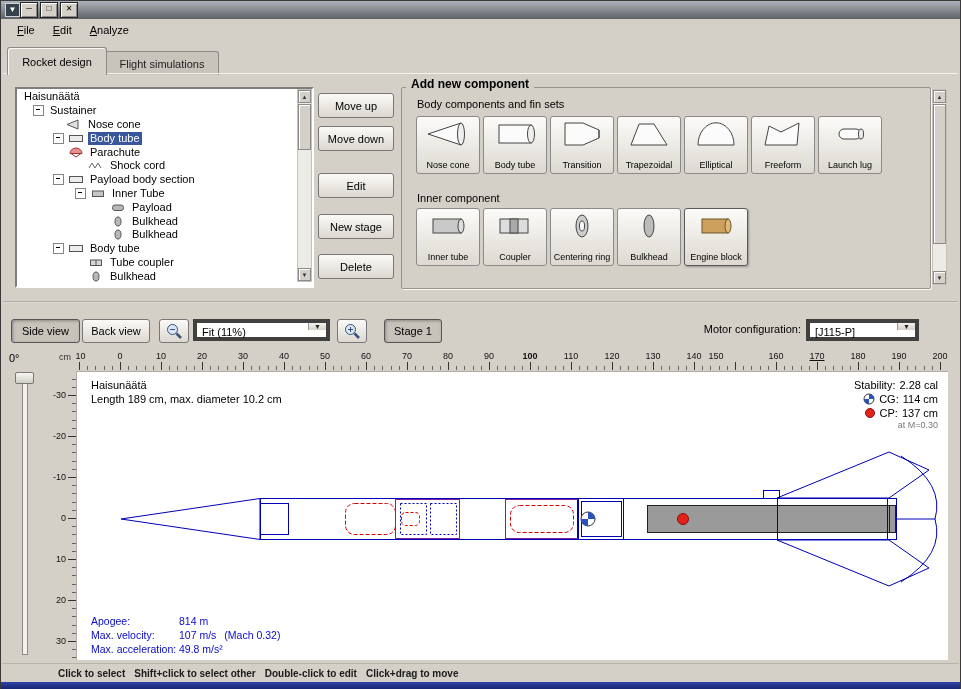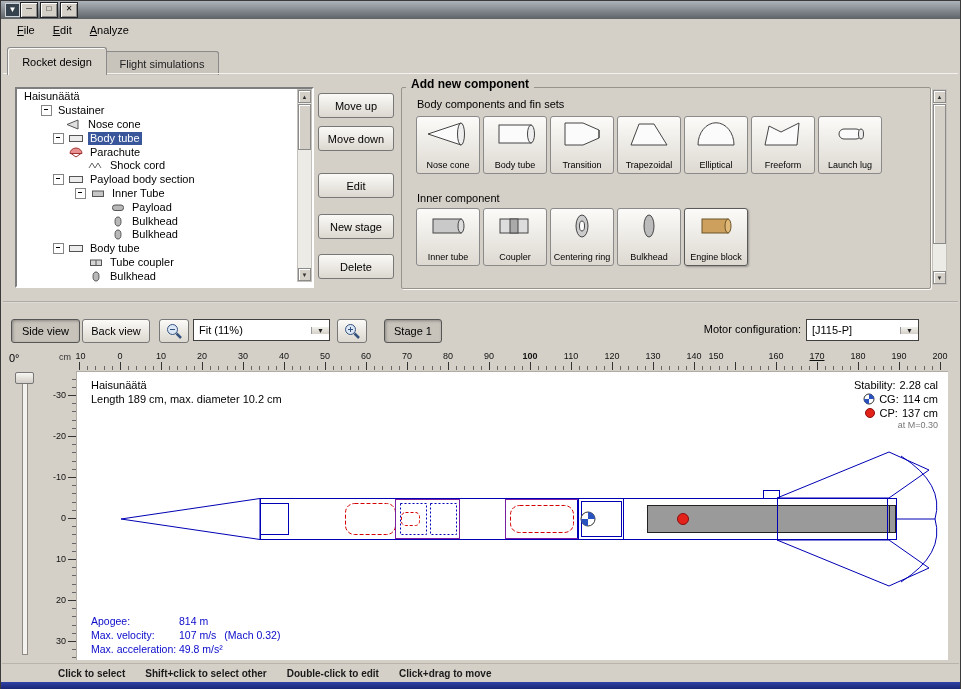--- a/index.html
+++ b/index.html
@@ -38,21 +38,21 @@
   .sbar{position:absolute;width:15px;background:#edebe5;border:1px solid #c3c1ba;box-sizing:border-box}
   .sbtn{position:absolute;left:0;width:13px;height:13px;background:#d4d0c8;border:1px solid #8a8a8a;box-shadow:inset 1px 1px 0 #fff;font-size:6px;text-align:center;line-height:12px;color:#333;box-sizing:border-box}
   .sthumb{position:absolute;left:0;width:13px;background:#d4d0c8;border:1px solid #8a8a8a;box-shadow:inset 1px 1px 0 #fff;box-sizing:border-box}
   
   .groupbox{position:absolute;left:400px;top:86px;width:528px;height:200px;border:1px solid #98948c;border-radius:2px;box-shadow:1px 1px 0 #fbfaf7}
   .group-title{position:absolute;top:-11px;left:4px;background:#d4d0c8;padding:0 5px;font-size:12px;font-weight:bold}
   .section-label{position:absolute;left:15px;font-size:11px}
   .comp-btn{position:absolute;width:64px;height:58px;display:flex;flex-direction:column;align-items:center;justify-content:flex-start;padding-top:2px;font-size:9px;text-align:center;line-height:1.1;background:linear-gradient(#fcfbf9,#ddd9d1);border:1px solid #8a8a8a;border-radius:3px;box-sizing:border-box;cursor:default}
   .comp-btn .clabel{margin-top:auto;margin-bottom:2px}
   
-  .combo{position:absolute;background:#fff;border:1px solid #404040;display:flex;align-items:center;font-size:11px;box-sizing:border-box}
+  .combo{position:absolute;background:#fff;border:4px solid #404040;display:flex;align-items:flex-start;font-size:11px;box-sizing:border-box}
   .combo .val{flex:1;padding:3px 5px;white-space:nowrap;overflow:hidden}
   .combo .arrow{width:17px;background:linear-gradient(#f2f0eb,#d5d1c9);border-left:1px solid #999;display:flex;align-items:center;justify-content:center;font-size:7px;color:#222}
   
   .hruler{position:absolute;left:75px;top:349px;width:872px;height:20px;overflow:hidden}
   .htick{position:absolute;bottom:0;width:1px;height:4px;background:#666}
   .htick.major{height:8px;background:#333}
   .hlabel{position:absolute;top:1px;transform:translateX(-50%);font-size:9px;color:#111;white-space:nowrap}
   .hlabel.hbold{font-weight:bold}
   .vruler{position:absolute;left:50px;top:370px;width:25px;height:289px;overflow:hidden}
   .vtick{position:absolute;right:0;height:1px;width:4px;background:#666}
@@ -64,21 +64,21 @@
   .stab-row{display:flex;justify-content:flex-end;align-items:center;gap:4px;height:14px}
   .mach-note{font-size:9px;color:#777}
   .flight-block{position:absolute;left:14px;top:242px;font-size:10.5px;color:#0a0acb;line-height:14px}
   .flight-row{display:flex}
   .flight-row .fl{width:88px}
   .flight-row .fv{white-space:pre}
   
   .rot-track{position:absolute;left:21px;top:374px;width:4px;height:278px;background:#f4f2ee;border:1px solid #8f8b84}
   .rot-handle{position:absolute;left:14px;top:371px;width:17px;height:10px;background:linear-gradient(#f8f6f2,#d2cec6);border:1px solid #777;border-radius:2px}
   
-  .statusbar{position:absolute;left:1px;right:1px;top:662px;height:19px;border-top:1px solid #b8b4ac;display:flex;align-items:center;gap:20px;padding-left:56px;font-size:10px;font-weight:bold;color:#1a1a1a}
+  .statusbar{position:absolute;left:1px;right:1px;top:662px;height:19px;border-top:1px solid #b8b4ac;display:flex;align-items:center;gap:9px;padding-left:56px;font-size:10px;font-weight:bold;color:#1a1a1a}
   .taskbar{position:absolute;left:0;right:0;top:681px;height:8px;background:linear-gradient(#2e43a5,#16226e)}
   svg{display:block}
 </style>
 </head>
 <body>
 
 <div class="window">
 
   <div class="titlebar">
     <div class="tb-icon">▼</div>
@@ -95,21 +95,21 @@
 
   <div class="tab active">Rocket design</div>
   <div class="tab inactive">Flight simulations</div>
   <div class="pane-ridge"></div>
 
   <div class="tree-panel">
     <div class="tree-rows">
       <div class="trow" style="padding-left:5px">
         <span class="tlabel">Haisunäätä</span>
       </div>
-      <div class="trow" style="padding-left:24px">
+      <div class="trow" style="padding-left:16px">
         <span class="expander"></span>
         <span class="tlabel">Sustainer</span>
       </div>
       <div class="trow" style="padding-left:36px">
         <span class="spacer13"></span>
         <span class="ticon">
             <svg width="16" height="11" viewBox="0 0 16 11">
               <path d="M1 5.5 L12 1 L12 10 Z" fill="#e0e0e0" stroke="#555"></path>
             </svg>
           </span>

